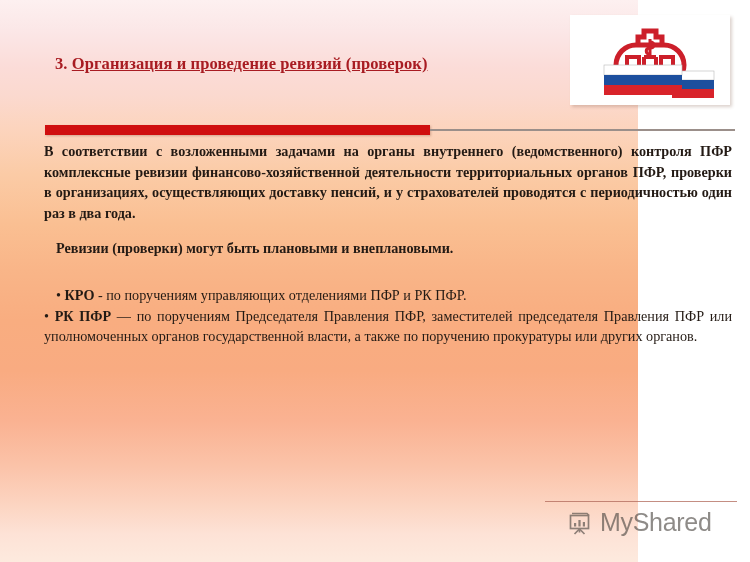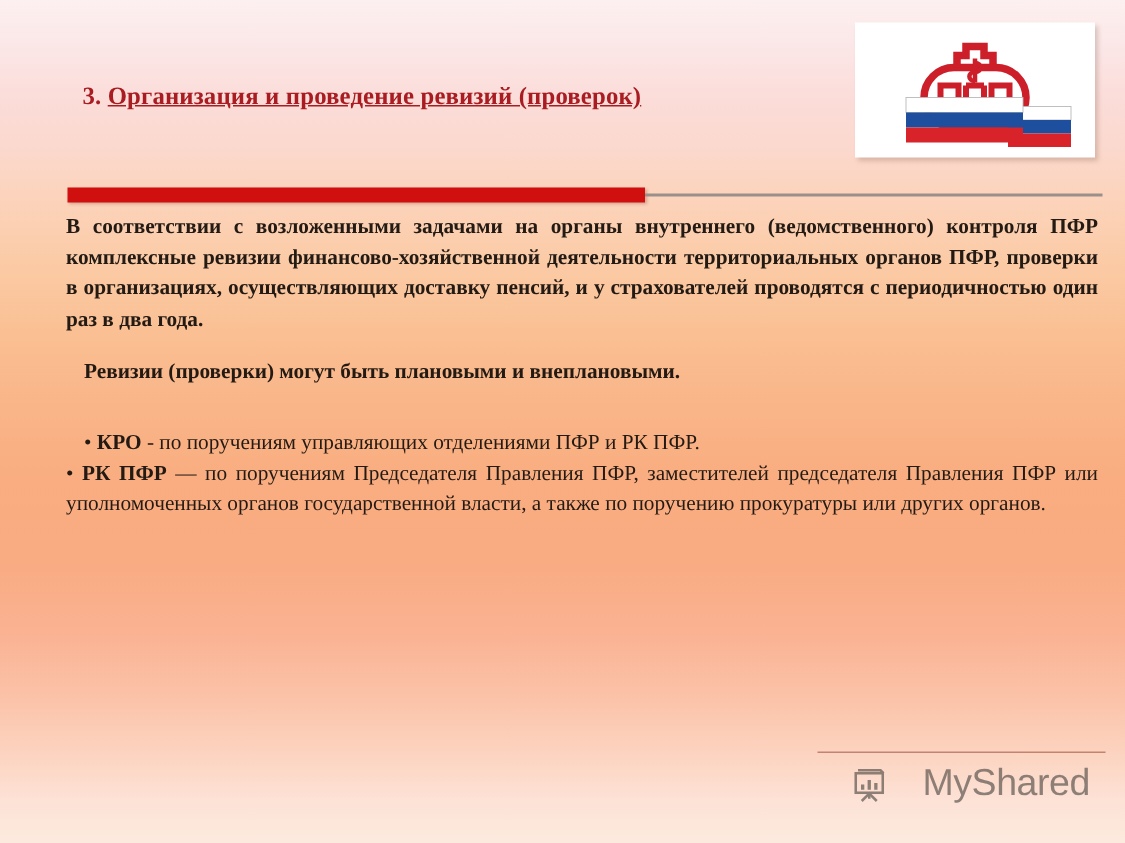--- a/index.html
+++ b/index.html
@@ -8,21 +8,21 @@
   }
   body {
     width: 750px;
     height: 562px;
     overflow: hidden;
     font-family: "Liberation Serif", "DejaVu Serif", serif;
   }
 
   .slide {
     position: relative;
-    width: 750px;
+    width: 638px;
     height: 562px;
     box-sizing: border-box;
     background:
       linear-gradient(to bottom,
         #fdf0f0 0%,
         #fbe6e6 6%,
         #fbdcd8 12%,
         #fbd9cf 17%,
         #fcd4bd 23%,
         #fbcba6 31%,
@@ -142,21 +142,20 @@
     display: flex;
     align-items: center;
     gap: 7px;
     opacity: 0.62;
   }
   .watermark .wm-text {
     font-family: "Liberation Sans", "DejaVu Sans", sans-serif;
     font-size: 25px;
     color: #4a4540;
     letter-spacing: -0.3px;
-    margin-left: 15px;
   }
 </style>
 </head>
 <body>
 
 <div class="slide">
 
   <div class="logo-box">
     <svg width="160" height="90" viewBox="0 0 160 90">
 

